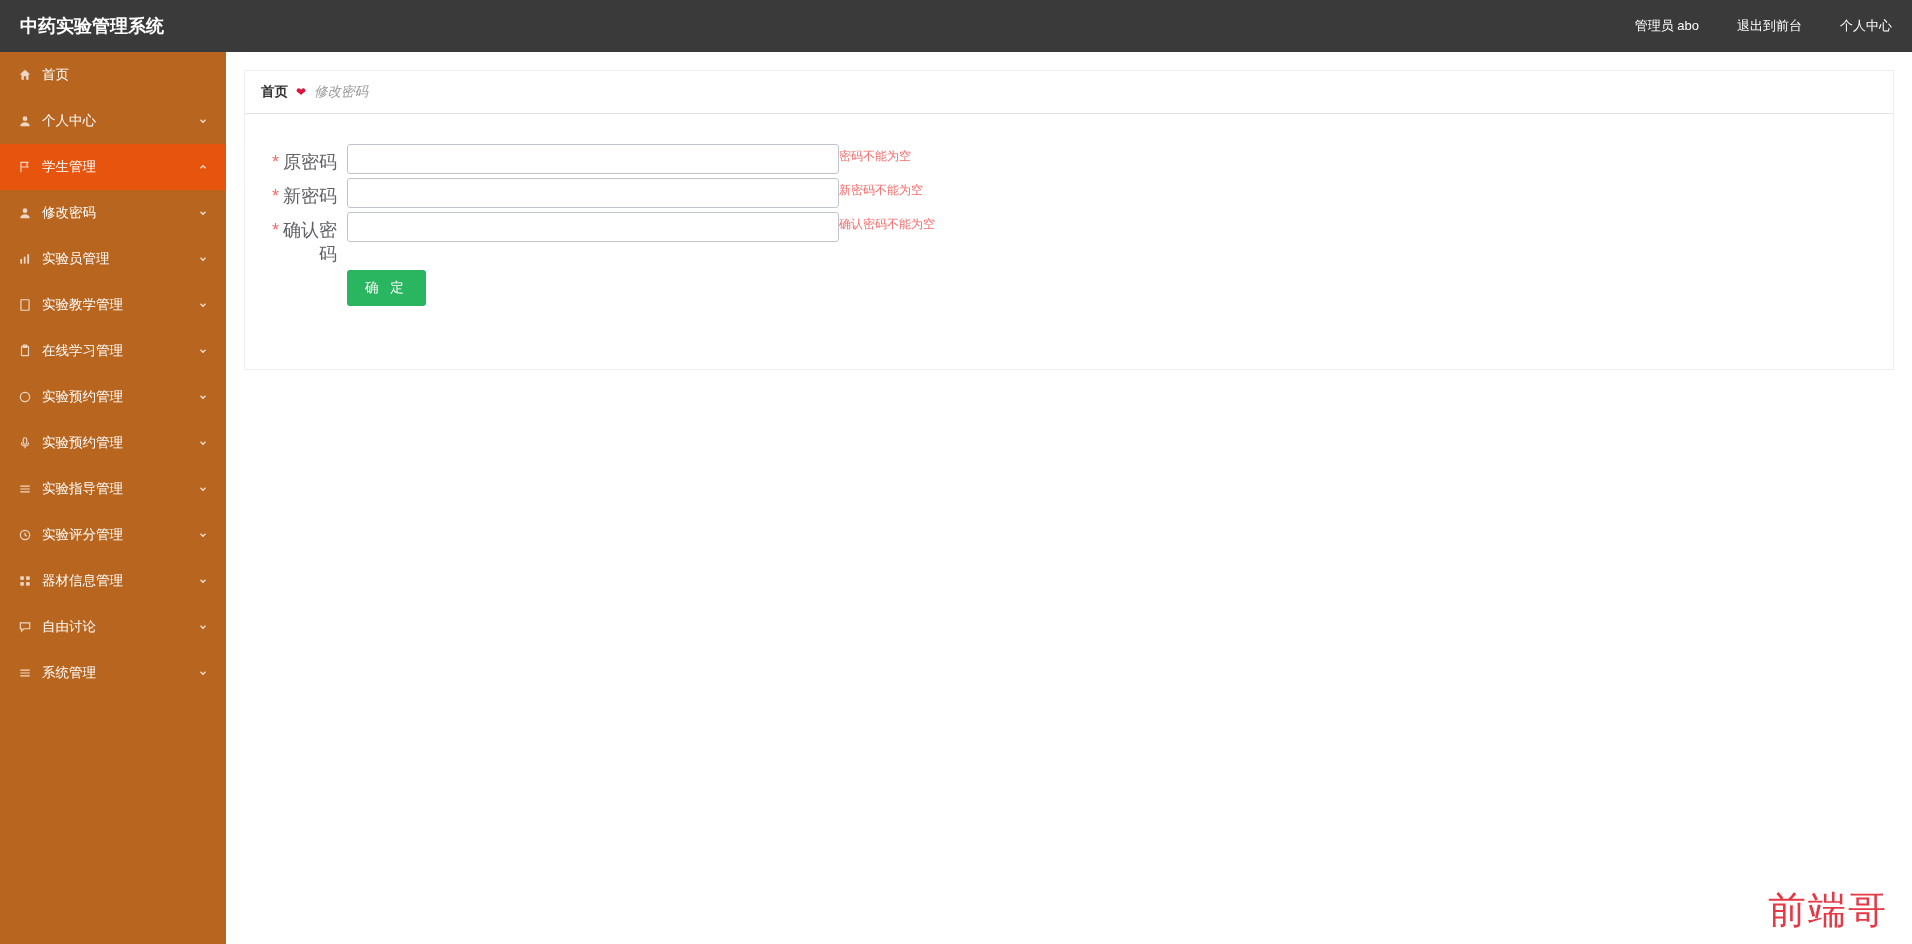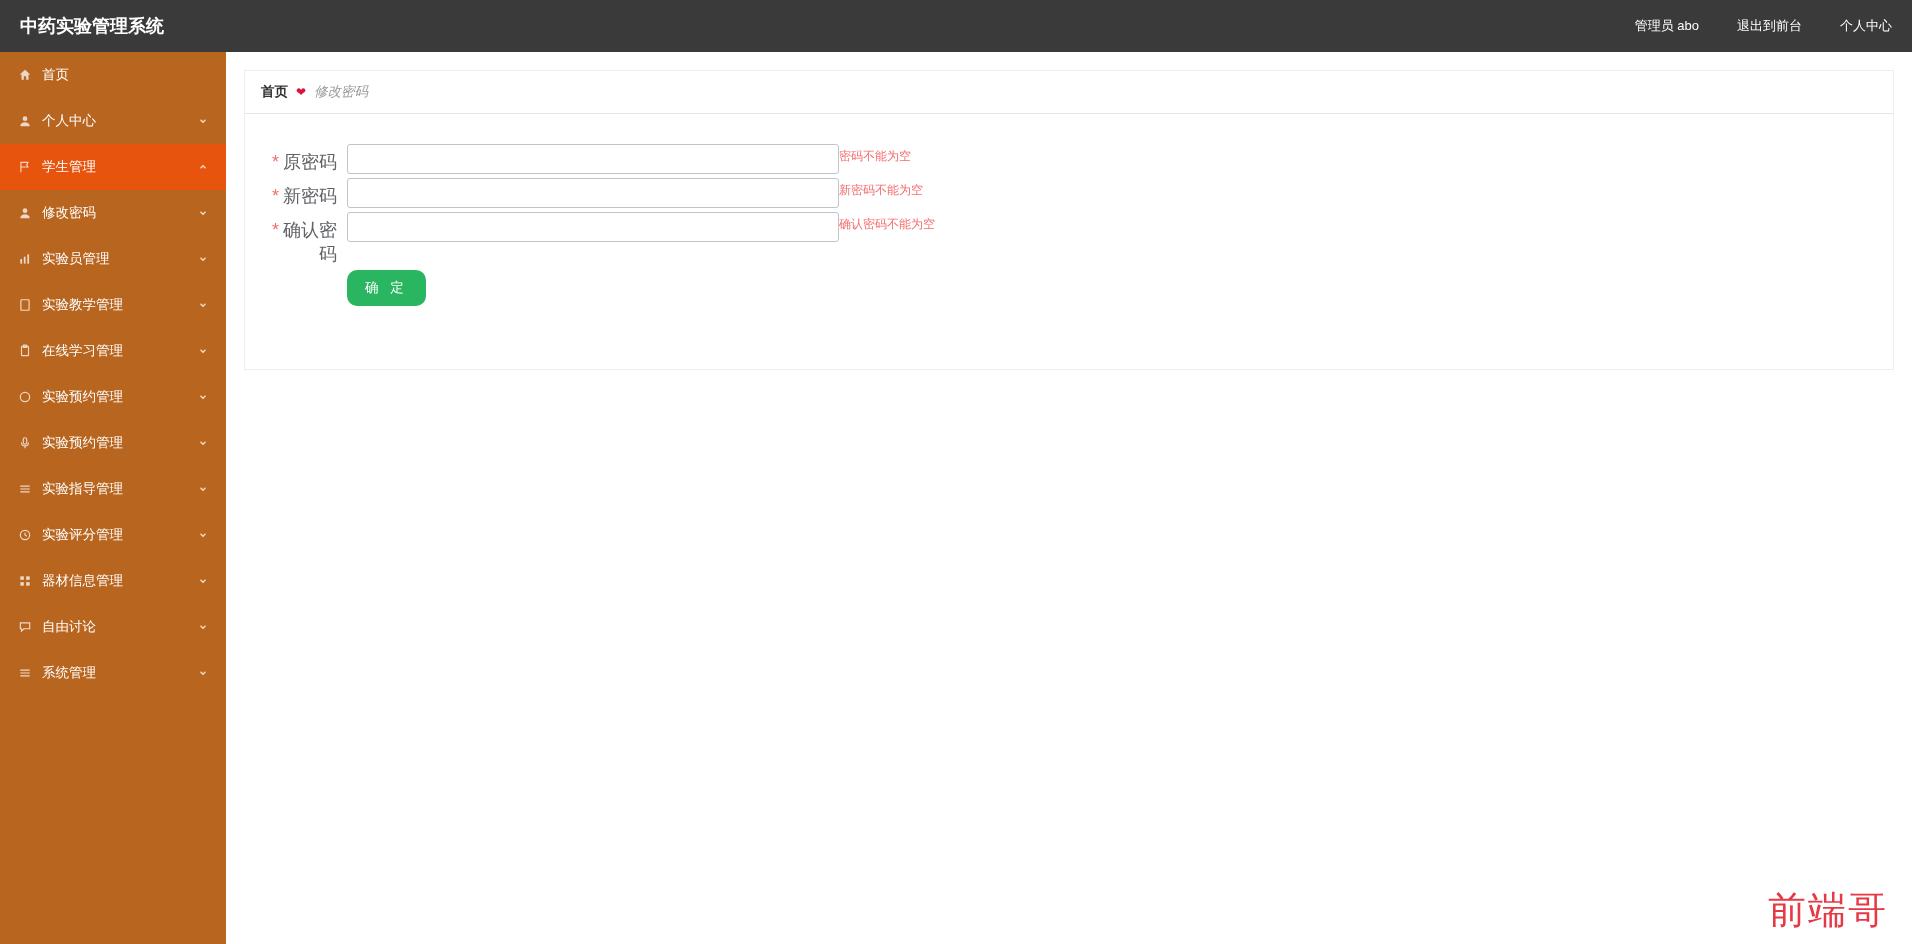--- a/index.html
+++ b/index.html
@@ -163,21 +163,21 @@
     }
     .btn-row {
       margin-left: 88px;
       margin-top: 2px;
     }
     .btn-confirm {
       background: #2ab561;
       color: #fff;
       border: none;
       padding: 9px 18px;
-      border-radius: 10px;
+      border-radius: 3px;
       font-size: 13.5px;
       cursor: pointer;
       letter-spacing: 4px;
     }
     .watermark {
       position: fixed;
       bottom: 8px;
       right: 24px;
       font-size: 38px;
       color: #e63946;

